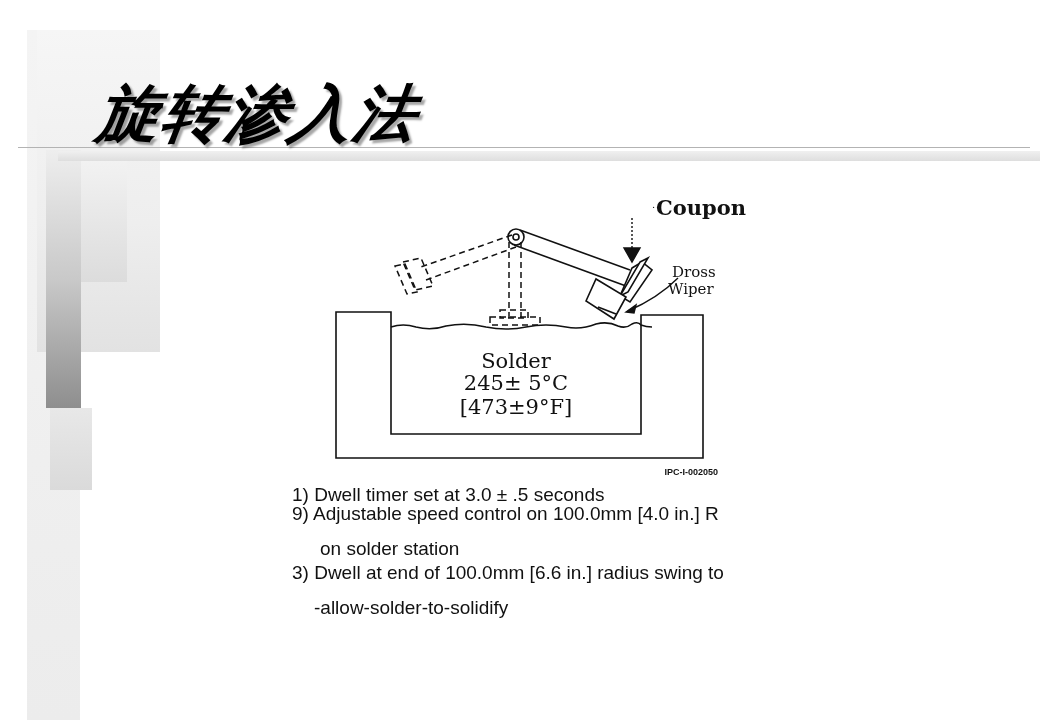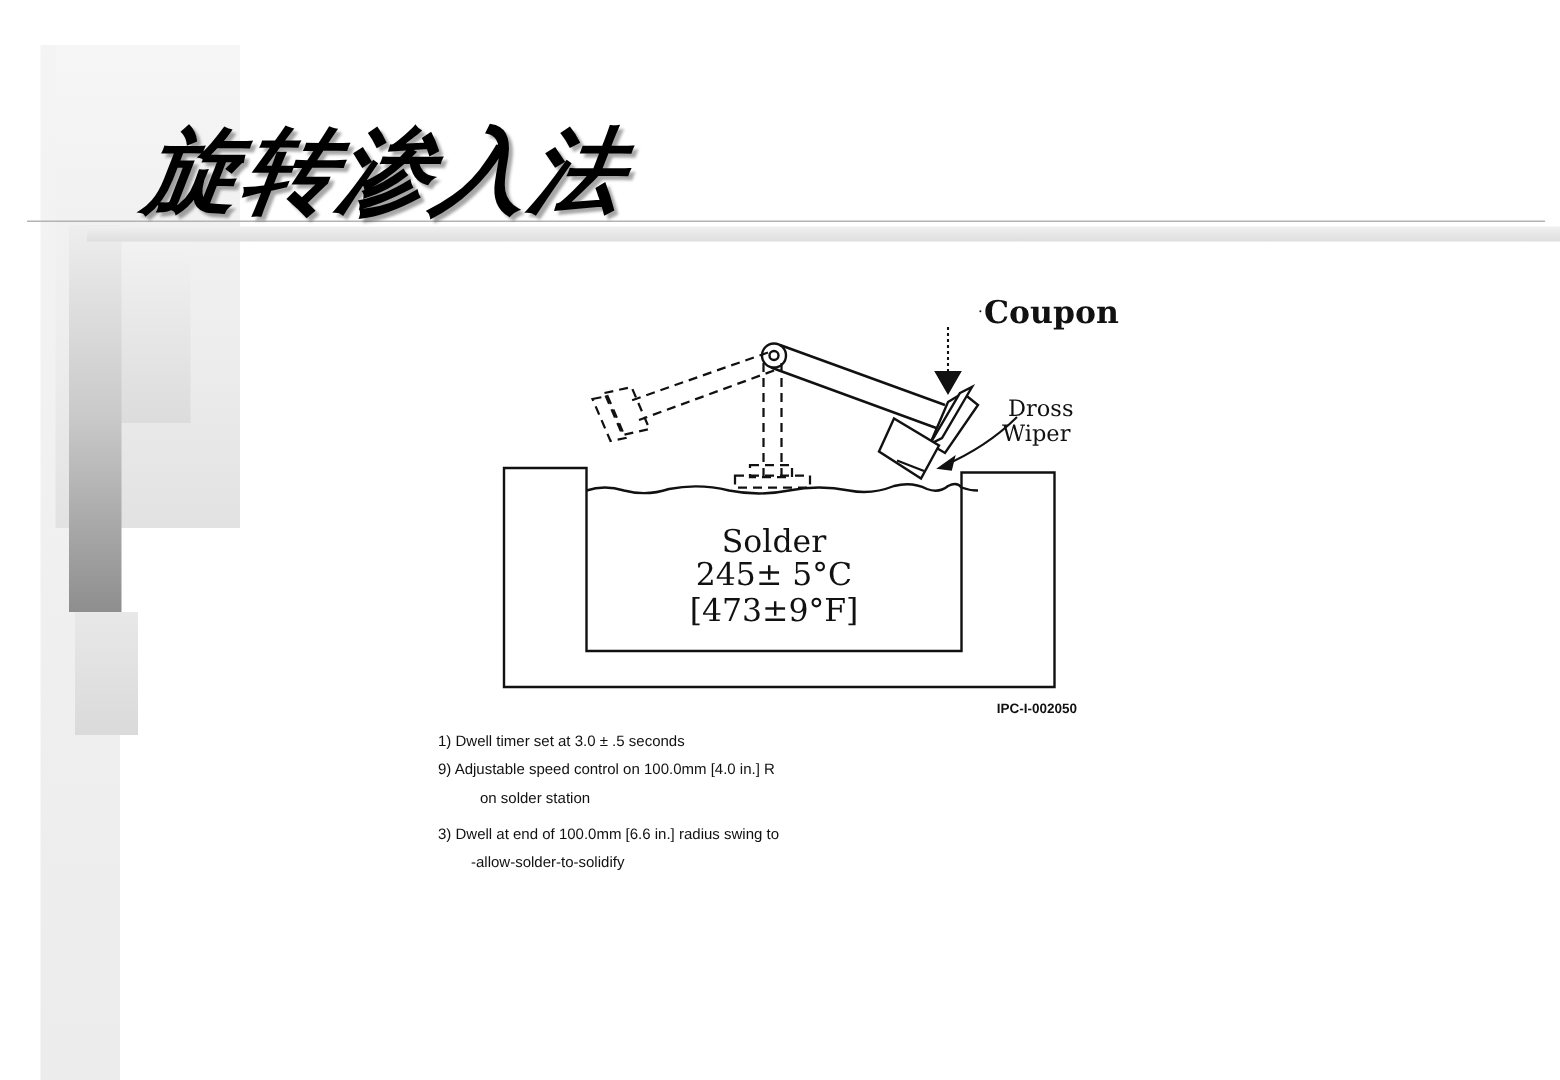--- a/index.html
+++ b/index.html
@@ -12,23 +12,23 @@
   .d4 { left:67px; top:160px; width:60px; height:122px; background:linear-gradient(#f2f2f2,#dcdcdc); }
   .d5 { left:50px; top:408px; width:42px; height:82px; background:linear-gradient(#e8e8e8,#dadada); }
   .rule1 { position:absolute; left:18px; top:147px; width:1012px; height:1px; background:#b3b3b3; }
   .rule2 { position:absolute; left:58px; top:151px; width:982px; height:10px; background:linear-gradient(#f0f0f0,#dedede); }
   .title { position:absolute; left:98px; top:72px; font-family:"DejaVu Serif", serif; font-size:62px;
            font-style:italic; font-weight:bold; color:#000; letter-spacing:2px;
            text-shadow:3px 3px 2px rgba(0,0,0,0.35); transform:skewX(-8deg); }
   .figure { position:absolute; left:260px; top:190px; width:560px; height:420px; }
   svg text { font-family:"DejaVu Serif", serif; }
   .notes { position:absolute; left:292px; top:485px; font-family:"Liberation Sans", sans-serif;
-           font-size:10px; line-height:19px; color:#111; }
+           font-size:19px; line-height:19px; color:#111; }
   .notes .n { white-space:nowrap; }
-  .notes .indent { padding-left:28px; }
+  .notes .indent { padding-left:28px;margin-top:16px; }
   .notes .gap { margin-top:5px; }
 </style>
 </head>
 <body>
 
 <div class="deco d1"></div>
 <div class="deco d2"></div>
 <div class="deco d4"></div>
 <div class="deco d3"></div>
 <div class="deco d5"></div>

